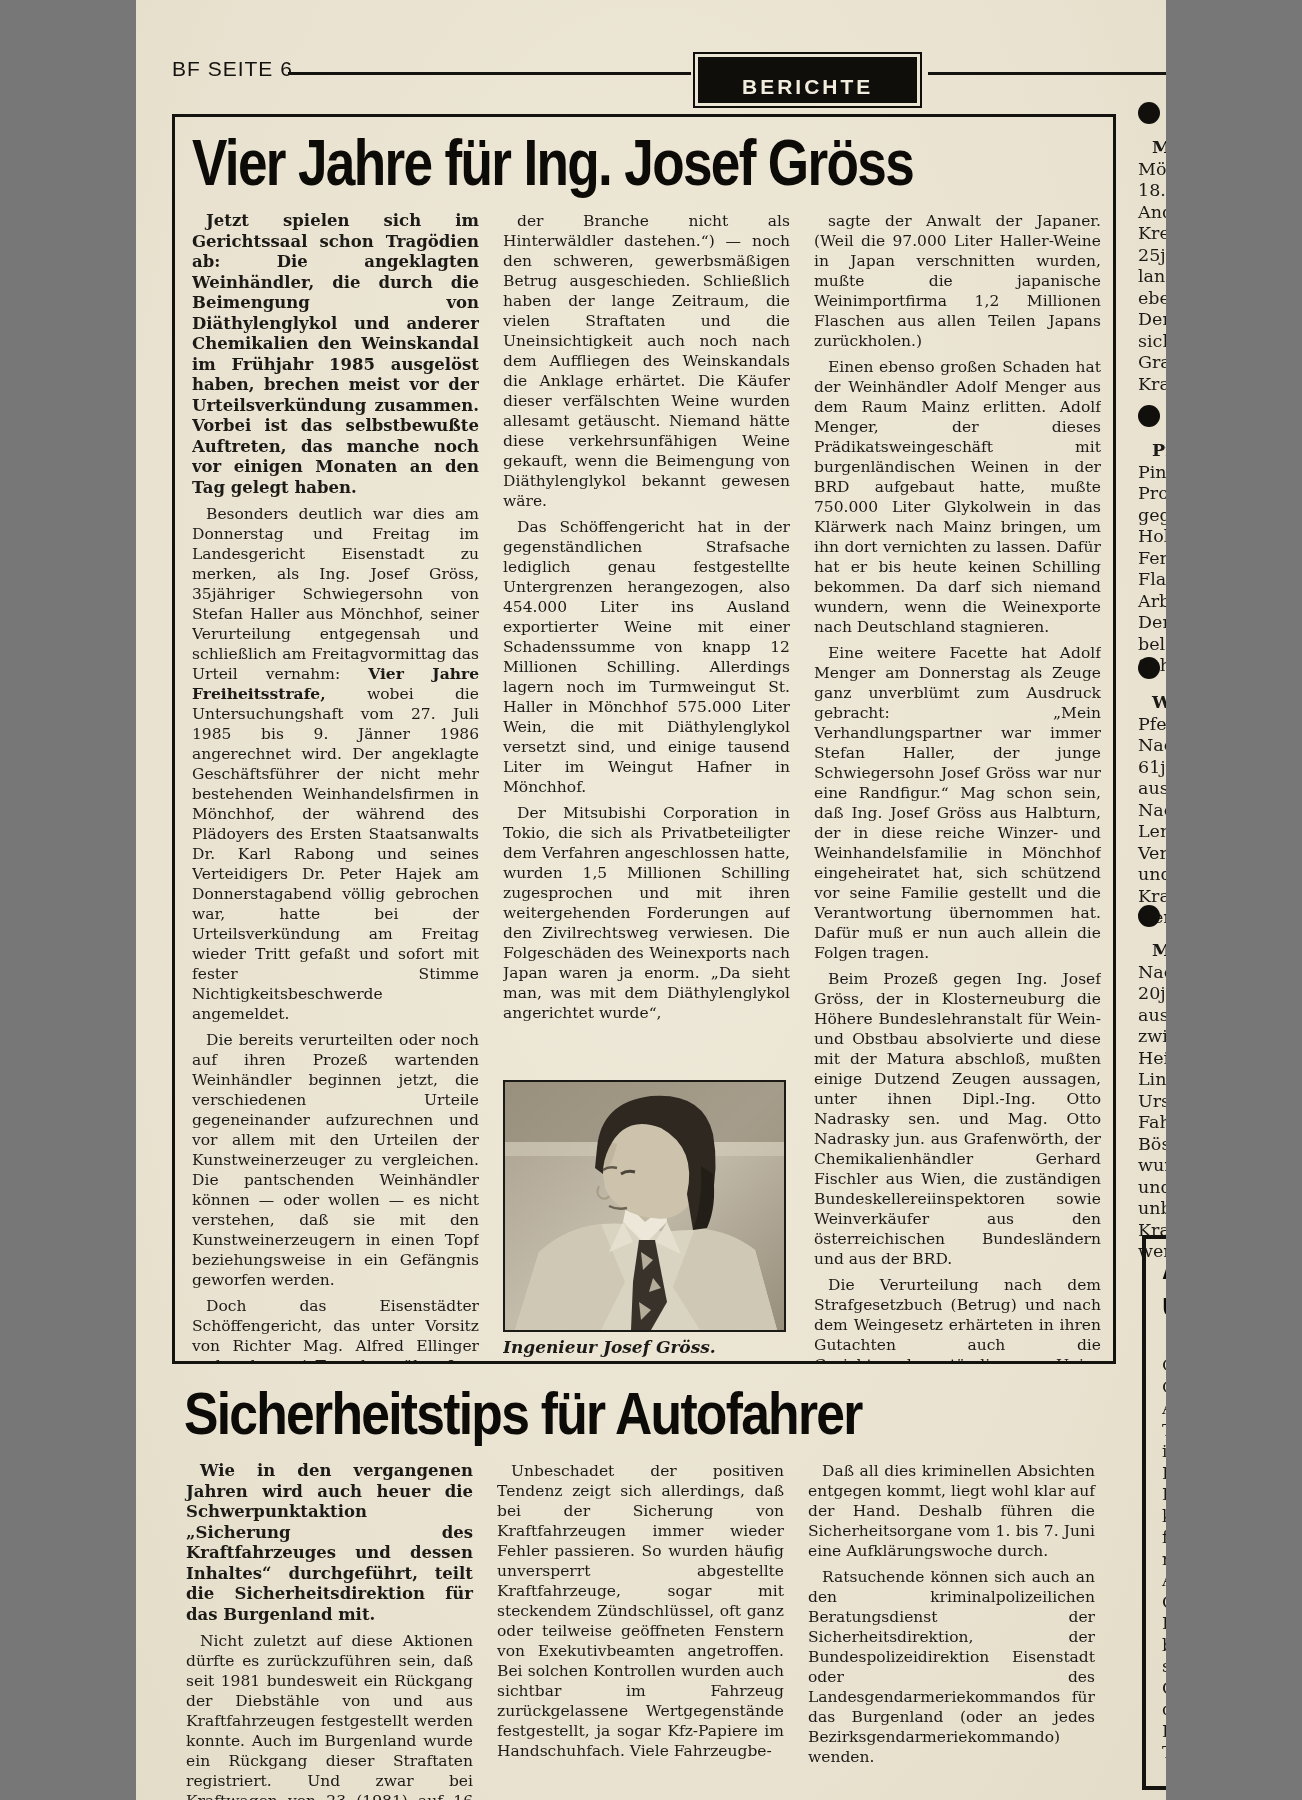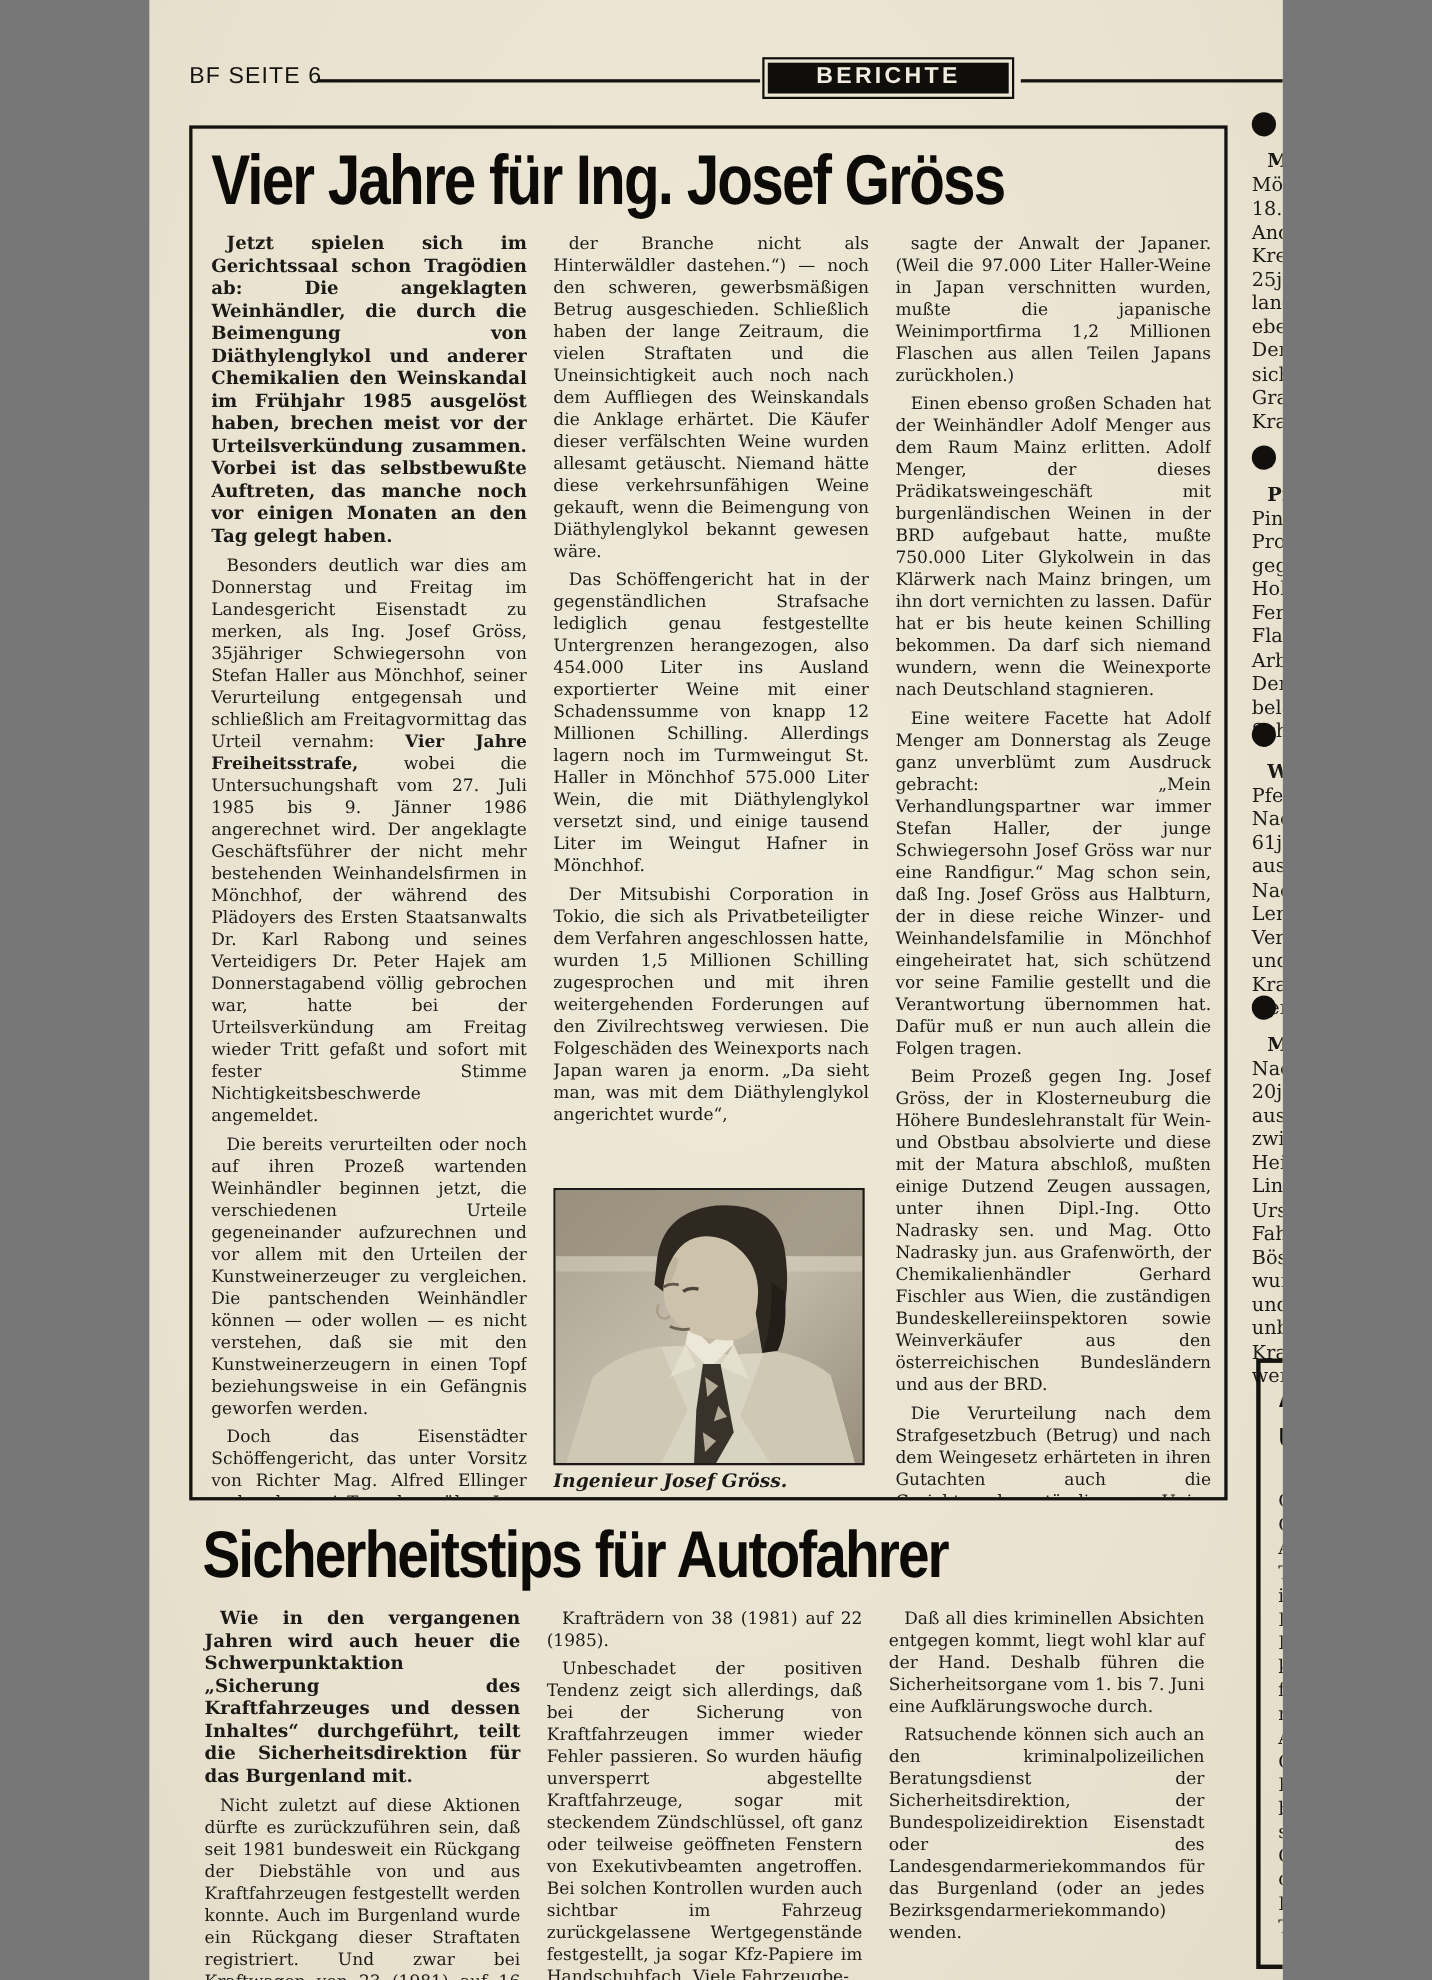--- a/index.html
+++ b/index.html
@@ -11,21 +11,21 @@
     font-family:"DejaVu Serif", serif;
   }
   
   .hdr-left{position:absolute;left:36px;top:57px;font-family:"Liberation Sans",sans-serif;
     font-size:21px;letter-spacing:1px;color:#15130f;}
   .hdr-rule{position:absolute;height:3px;background:#15130f;top:72px;}
   .rule-a{left:152px;width:403px;}
   .rule-b{left:792px;width:400px;}
   .berichte-box{position:absolute;left:557px;top:52px;border:2px solid #0f0e0b;padding:3px;background:#ebe5d4;}
   .berichte-inner{background:#0f0e0b;color:#f1ecdd;font-family:"Liberation Sans",sans-serif;
-    font-weight:bold;font-size:21px;letter-spacing:3px;padding:0 44px 4px;}
+    font-weight:bold;font-size:21px;letter-spacing:3px;padding:18px 44px 4px;}
   .hdr-date{position:absolute;left:1194px;top:57px;font-family:"Liberation Sans",sans-serif;
     font-size:22px;white-space:nowrap;color:#15130f;}
   
   .main-box{position:absolute;left:36px;top:114px;width:938px;height:1244px;
     border:3px solid #15130f;overflow:hidden;}
   .headline-xl{margin:14px 0 10px 17px;font-family:"Liberation Sans",sans-serif;font-weight:900;
     font-size:64px;line-height:1;letter-spacing:-2px;white-space:nowrap;color:#0c0b08;
     transform:scaleX(0.83);transform-origin:0 50%;}
   .cols{display:flex;gap:24px;padding:6px 8px 0 17px;}
   .col{width:287px;height:1152px;overflow:hidden;text-align:justify;}
@@ -144,21 +144,20 @@
   </div>
 
   <div class="bottom-art">
     <div class="headline-lg">Sicherheitstips für Autofahrer</div>
     <div class="bottom-cols">
       <div class="bcol">
           <p class="para lead">Wie in den vergangenen Jahren wird auch heuer die Schwerpunktaktion „Sicherung des Kraftfahrzeuges und dessen Inhaltes“ durchgeführt, teilt die Sicherheitsdirektion für das Burgenland mit.</p>
           <p class="para">Nicht zuletzt auf diese Aktionen dürfte es zurückzuführen sein, daß seit 1981 bundesweit ein Rückgang der Diebstähle von und aus Kraftfahrzeugen festgestellt werden konnte. Auch im Burgenland wurde ein Rückgang dieser Straftaten registriert. Und zwar bei Kraftwagen von 23 (1981) auf 16 (1985) und bei</p>
         </div>
       <div class="bcol">
-          <p class="para">Krafträdern von 38 (1981) auf 22 (1985).</p>
           <p class="para">Unbeschadet der positiven Tendenz zeigt sich allerdings, daß bei der Sicherung von Kraftfahrzeugen immer wieder Fehler passieren. So wurden häufig unversperrt abgestellte Kraftfahrzeuge, sogar mit steckendem Zündschlüssel, oft ganz oder teilweise geöffneten Fenstern von Exekutivbeamten angetroffen. Bei solchen Kontrollen wurden auch sichtbar im Fahrzeug zurückgelassene Wertgegenstände festgestellt, ja sogar Kfz-Papiere im Handschuhfach. Viele Fahrzeugbe-</p>
         </div>
       <div class="bcol">
           <p class="para">Daß all dies kriminellen Absichten entgegen kommt, liegt wohl klar auf der Hand. Deshalb führen die Sicherheitsorgane vom 1. bis 7. Juni eine Aufklärungswoche durch.</p>
           <p class="para">Ratsuchende können sich auch an den kriminalpolizeilichen Beratungsdienst der Sicherheitsdirektion, der Bundespolizeidirektion Eisenstadt oder des Landesgendarmeriekommandos für das Burgenland (oder an jedes Bezirksgendarmeriekommando) wenden.</p>
         </div>
     </div>
   </div>
 
   <div class="sidebar">

